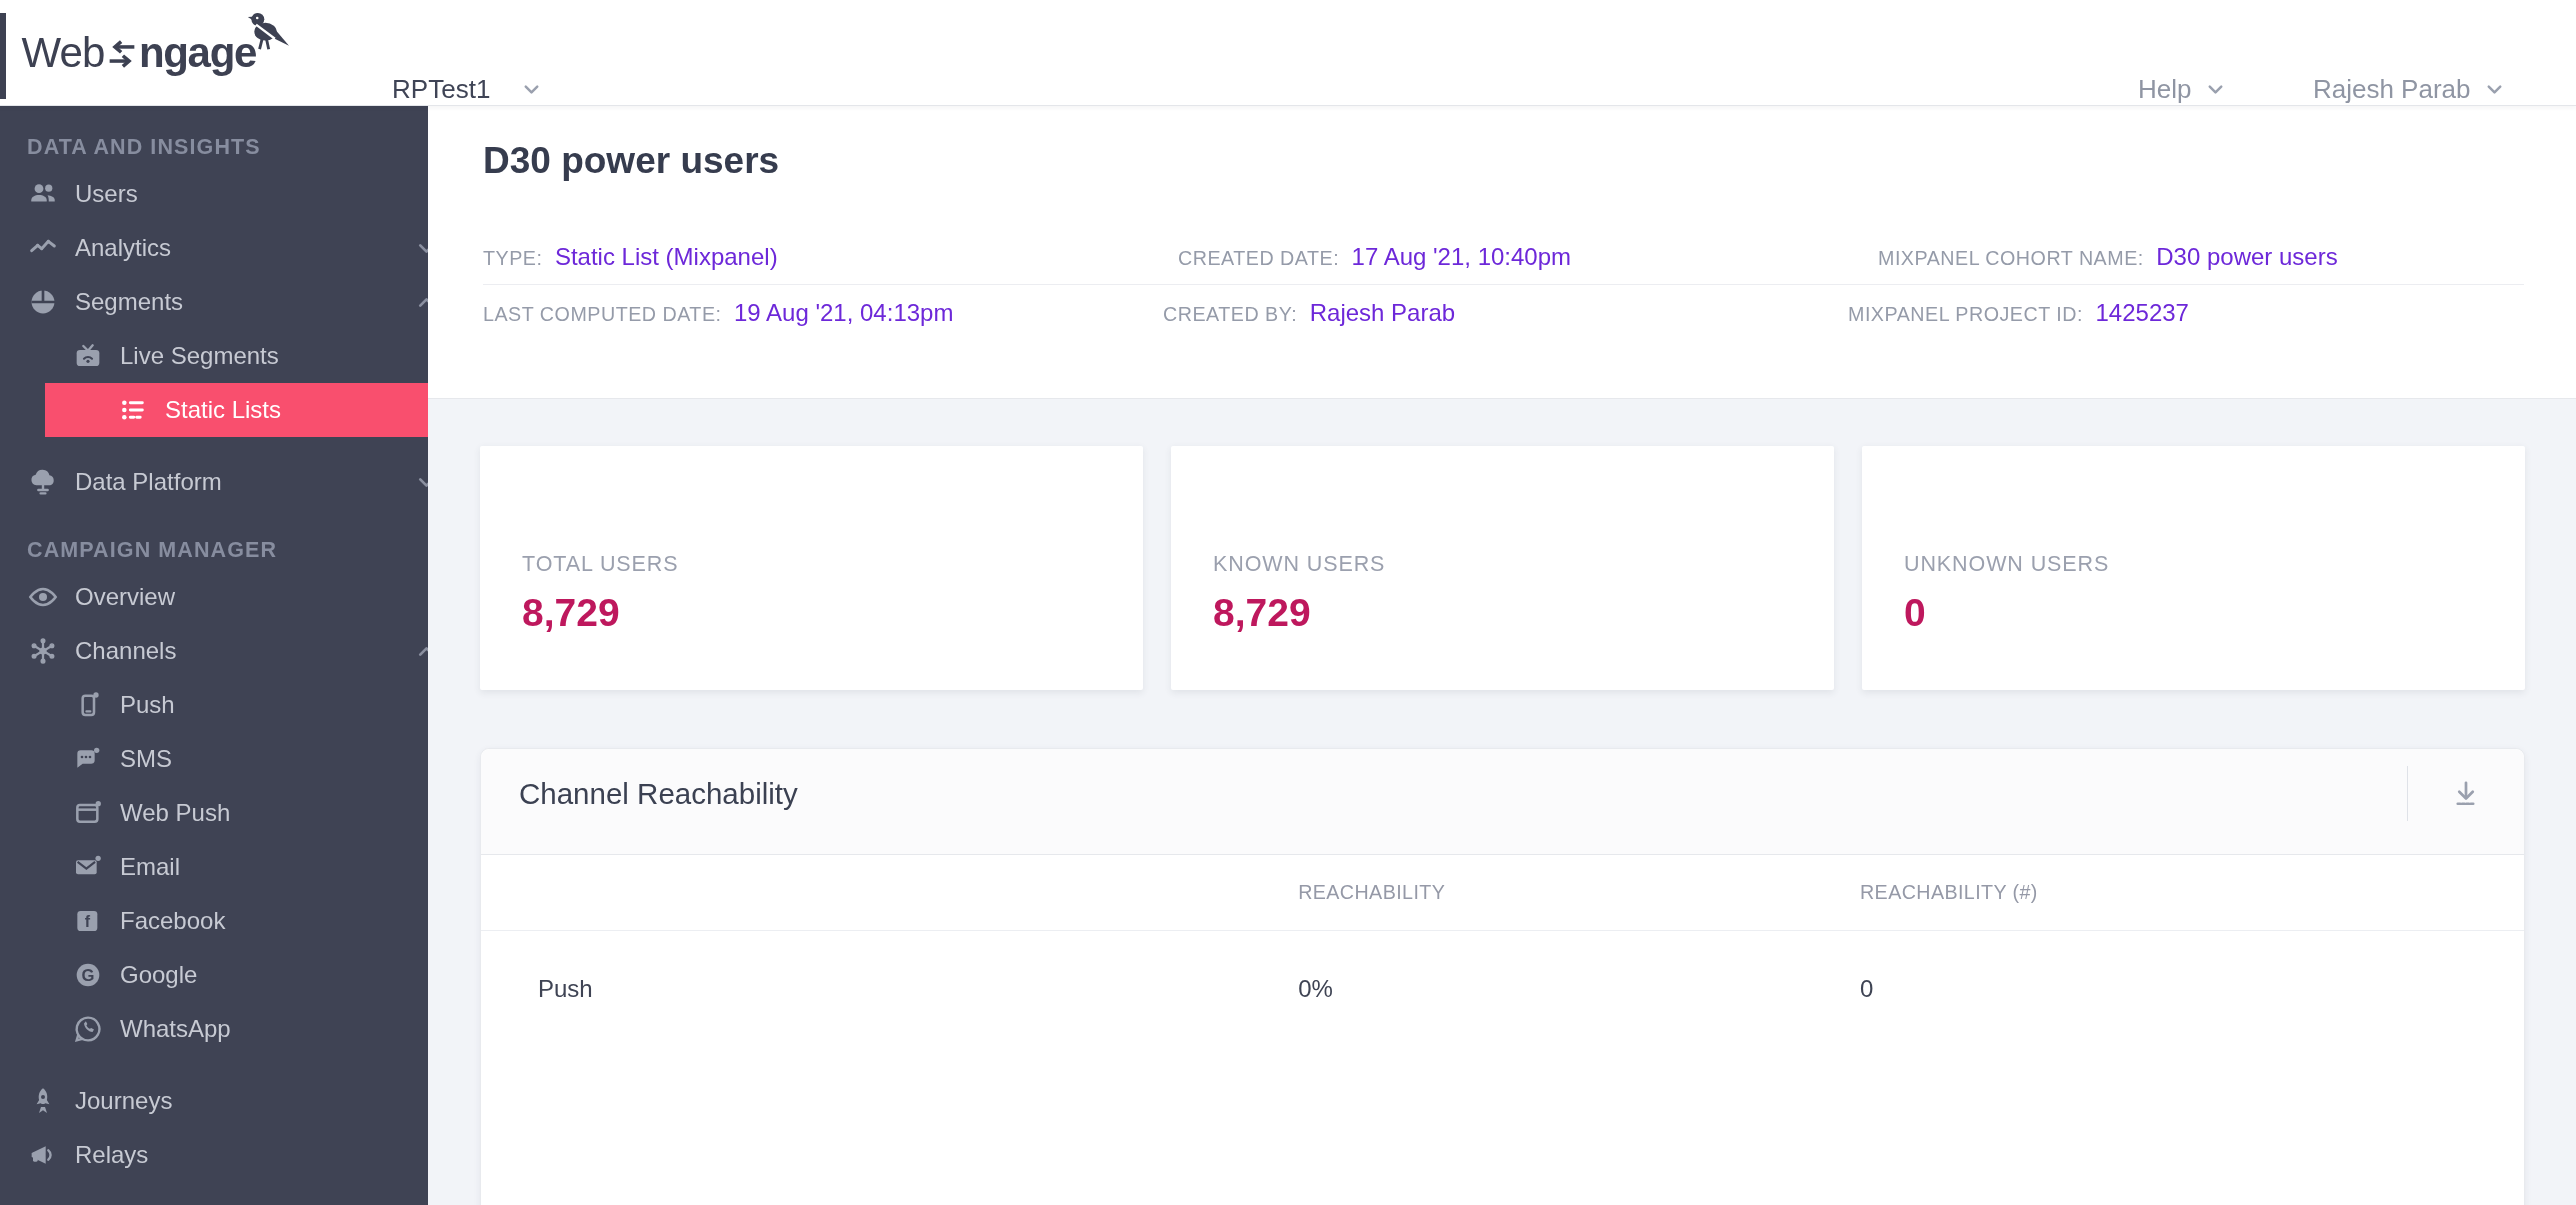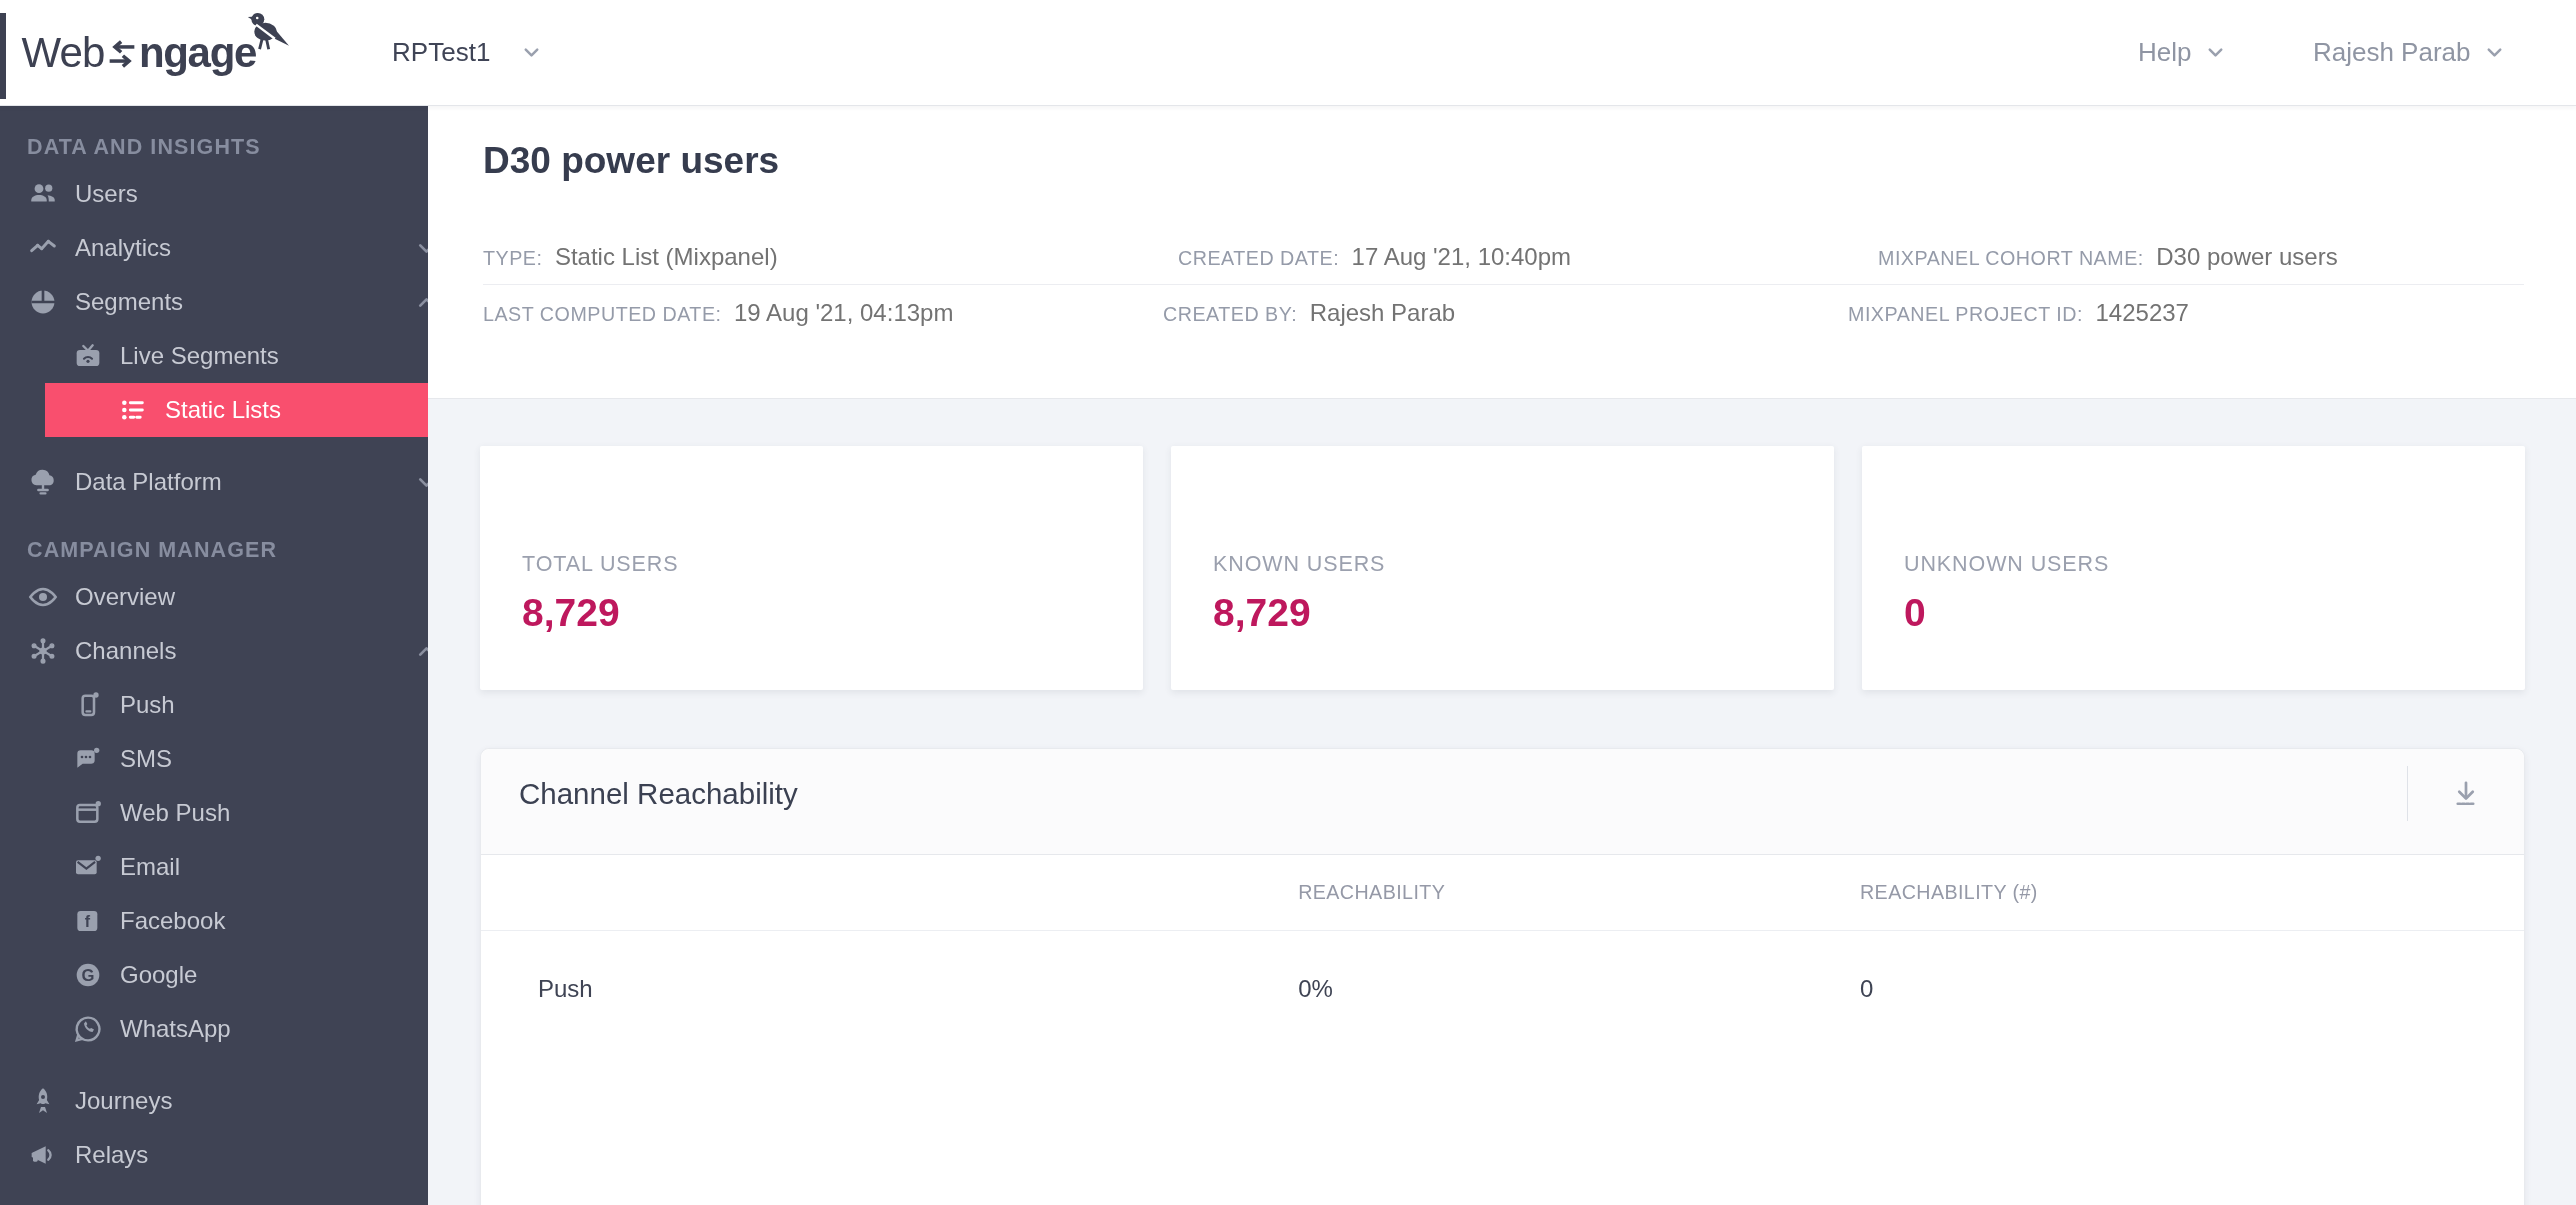--- a/index.html
+++ b/index.html
@@ -2,21 +2,21 @@
 <html style="font-size:14.3px"><head>
 <meta charset="utf-8">
 <style>
   * { margin:0; padding:0; box-sizing:border-box; }
   html,body { width:2576px; height:1206px; overflow:hidden; }
   body { font-family:"Liberation Sans","DejaVu Sans",sans-serif; background:#f2f4f8; position:relative; color:#3d4254; }
 
   
   .topbar { position:absolute; left:0; top:0; width:2576px; height:106px; background:#ffffff;
             border-bottom:0.9px solid #e4e6ea; box-shadow:0 1.8px 4.5px rgba(40,45,60,.05);
-            display:flex; align-items:center; padding:0 70px 0 21.5px; z-index:5; }
+            display:flex; align-items:flex-end; padding:0 70px 0 21.5px; z-index:5; }
   .left-strip { position:absolute; left:0; top:12.5px; width:6.3px; height:86px; background:#3d4152; z-index:6; }
   .logo { display:flex; align-items:center; position:relative; height:100%; }
   .logo-text { font-size:42px; color:#3d4152; letter-spacing:-0.9px; display:flex; align-items:center; }
   .logo-web { font-weight:400; }
   .logo-ngage { font-weight:700; letter-spacing:-1.3px; }
   .logo-arrows { width:30px; height:36px; margin:3.6px 1.8px 0 2.7px; }
   .logo-bird { position:absolute; right:-39px; top:7.2px; width:52px; height:47px; }
   .workspace { display:flex; align-items:center; gap:30px; margin-left:136px; cursor:pointer; }
   .workspace-name { font-size:26px; color:#3f4456; }
   .topbar-right { margin-left:auto; display:flex; align-items:center; gap:86px; }
@@ -40,21 +40,21 @@
 
   .page-head { position:absolute; left:0; top:0; width:2148px; height:293px; background:#ffffff; border-bottom:0.9px solid #e6e8ec; }
   .page-title { position:absolute; left:55px; top:34px; font-size:37px; font-weight:700; color:#363c4e; }
   .meta-row { position:absolute; left:55px; right:52px; height:55px; display:flex; align-items:center; }
   .meta-row.r1 { top:123px;gap:15px; }
   .meta-row.r2 { top:179px; }
   .meta-divider { position:absolute; left:55px; right:52px; top:178px; height:0.9px; background:#ecedf1; }
   .meta-cell { display:flex; align-items:baseline; gap:12.5px; }
   .meta-cell.c1 { width:680px; } .meta-cell.c2 { width:685px; } .meta-cell.c3 { flex:1; }
   .meta-label { font-size:19.7px; letter-spacing:0.5px; color:#959ba9; text-transform:uppercase; }
-  .meta-value { font-size:24px; color:#737373; }
+  .meta-value { font-size:24px; color:#6d28d9; }
 
   .cards { position:absolute; left:52px; top:340px; width:2045px; display:flex; gap:28px; }
   .card { flex:1; height:244px; background:#ffffff; border-radius:2px;
           box-shadow:0 2.7px 7.2px rgba(55,62,80,.09); padding:106px 0 0 42px; }
   .card-label { font-size:21.5px; letter-spacing:0.9px; color:#9ba0ae; }
   .card-value { margin-top:14.3px; font-size:39px; font-weight:700; color:#be185d; }
 
   .panel { position:absolute; left:52px; top:642px; width:2045px; height:626px; background:#ffffff;
            border:0.9px solid #e8eaee; border-radius:9px 9px 0 0; box-shadow:0 2.7px 7.2px rgba(55,62,80,.07); }
   .panel-head { height:106px; background:#fbfbfc; border-bottom:0.9px solid #e6e8ec; border-radius:9px 9px 0 0;

